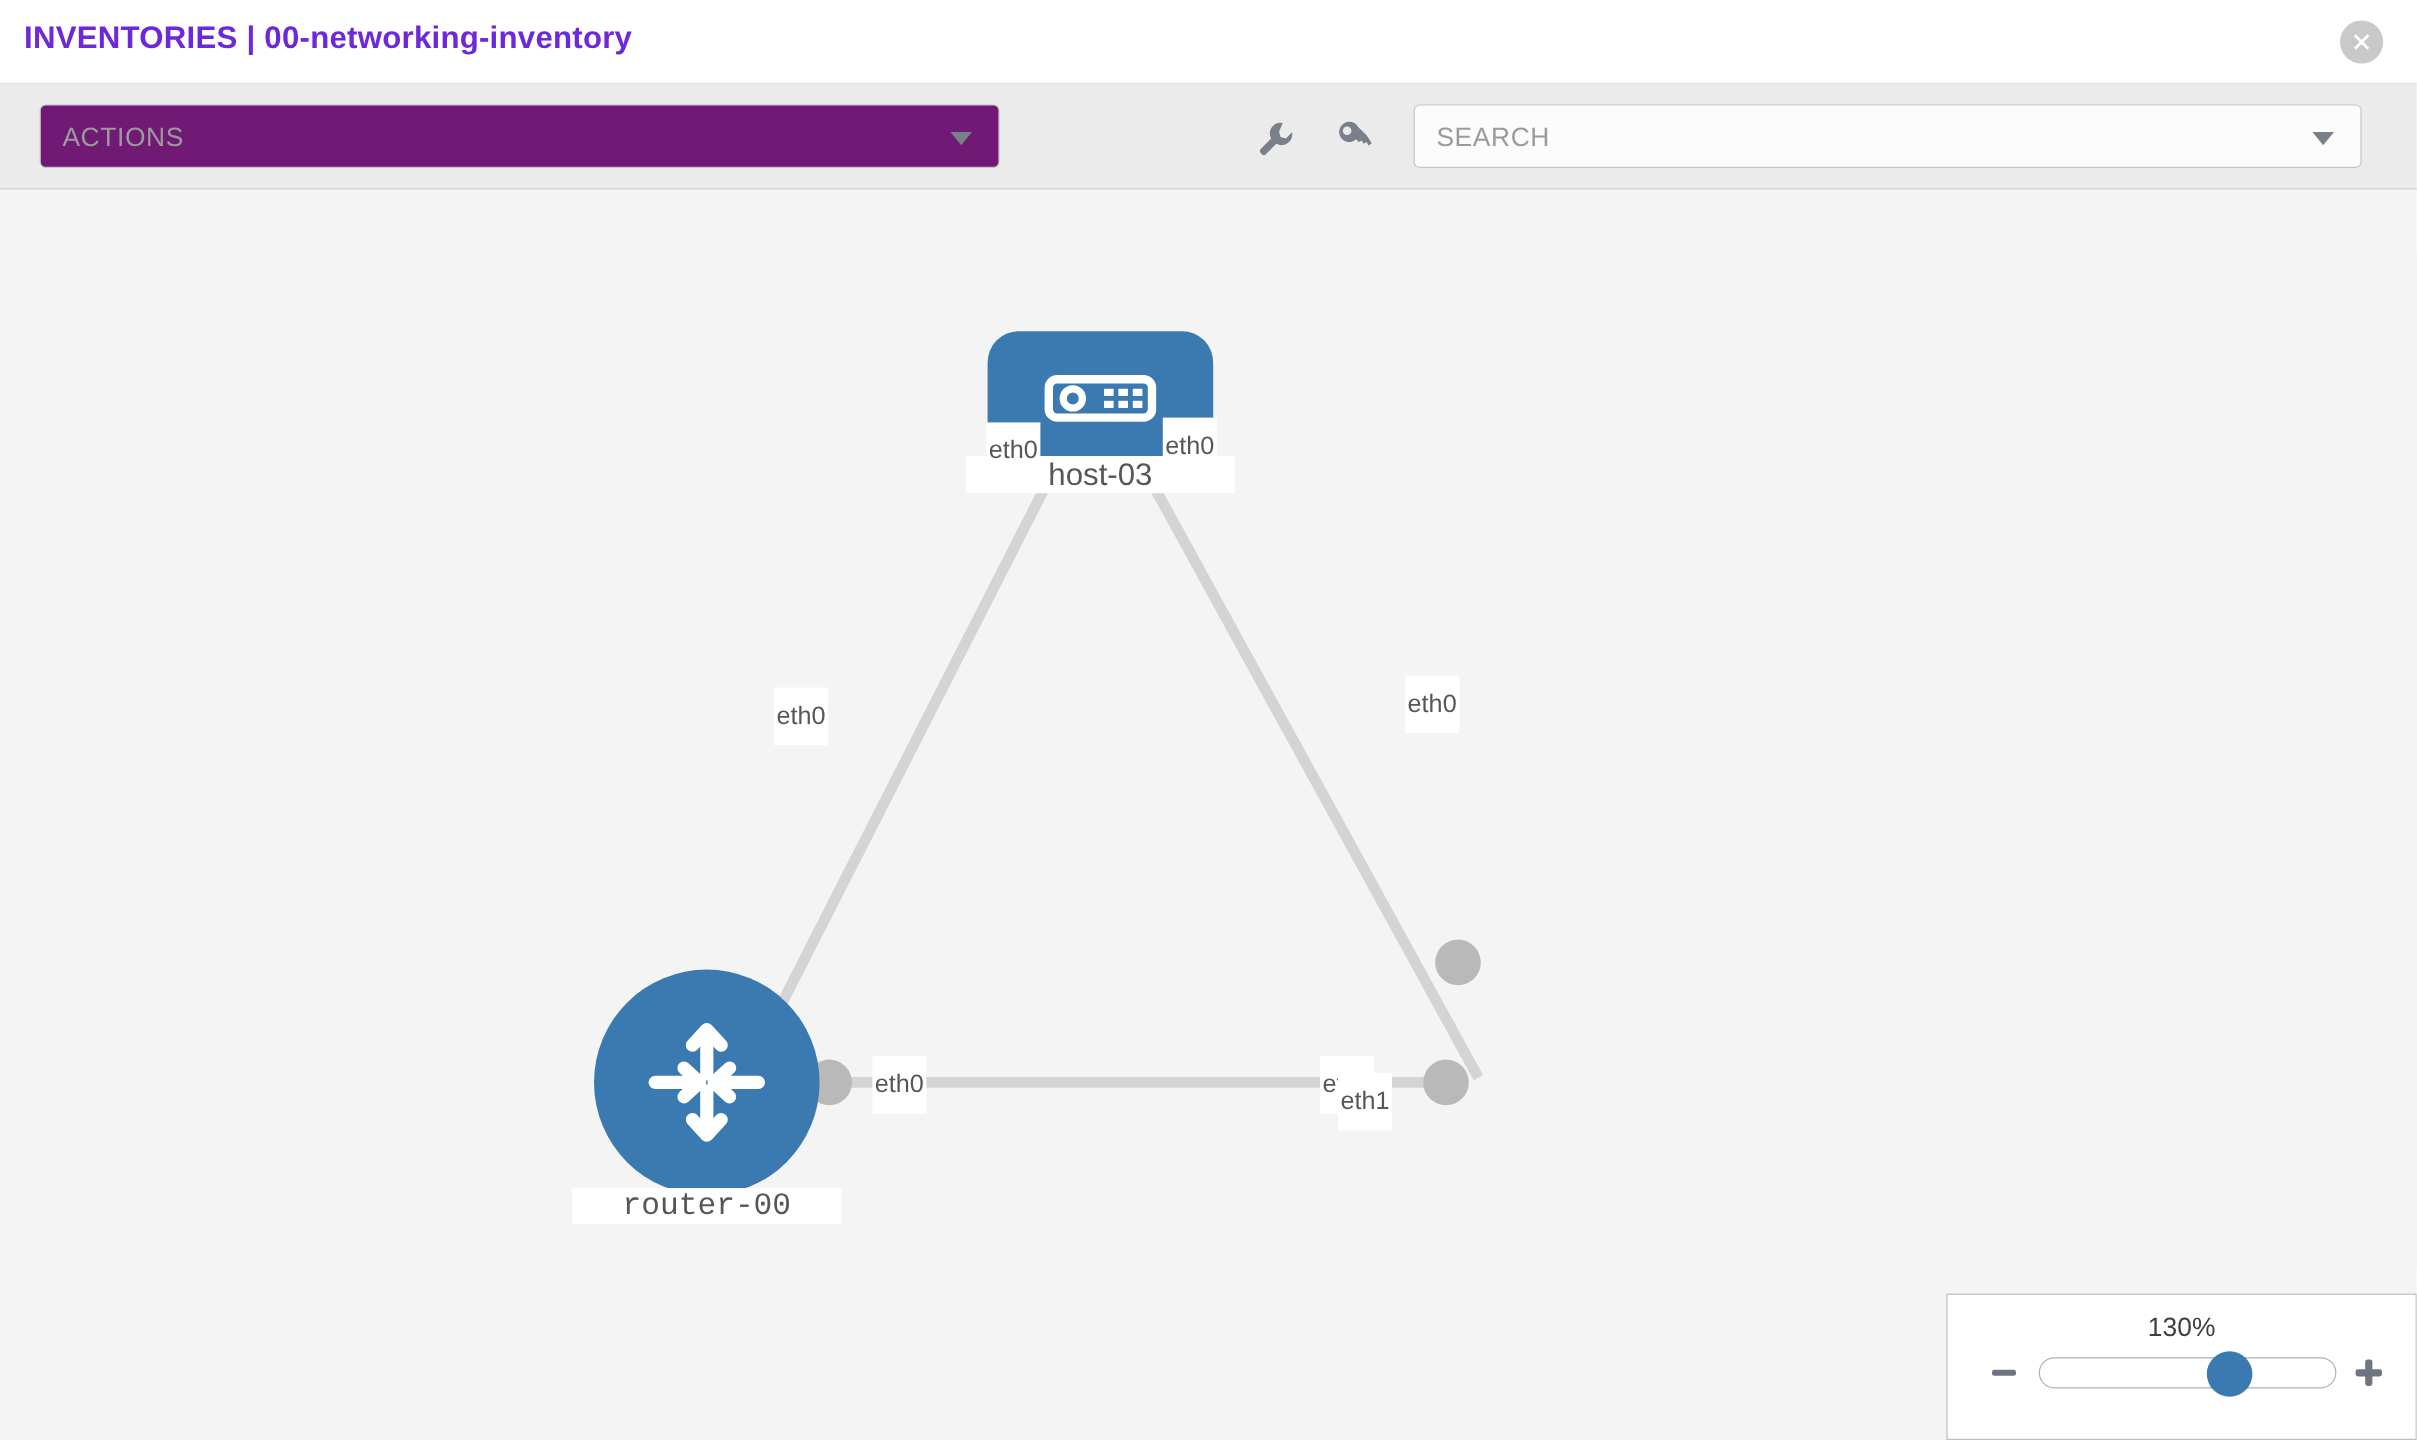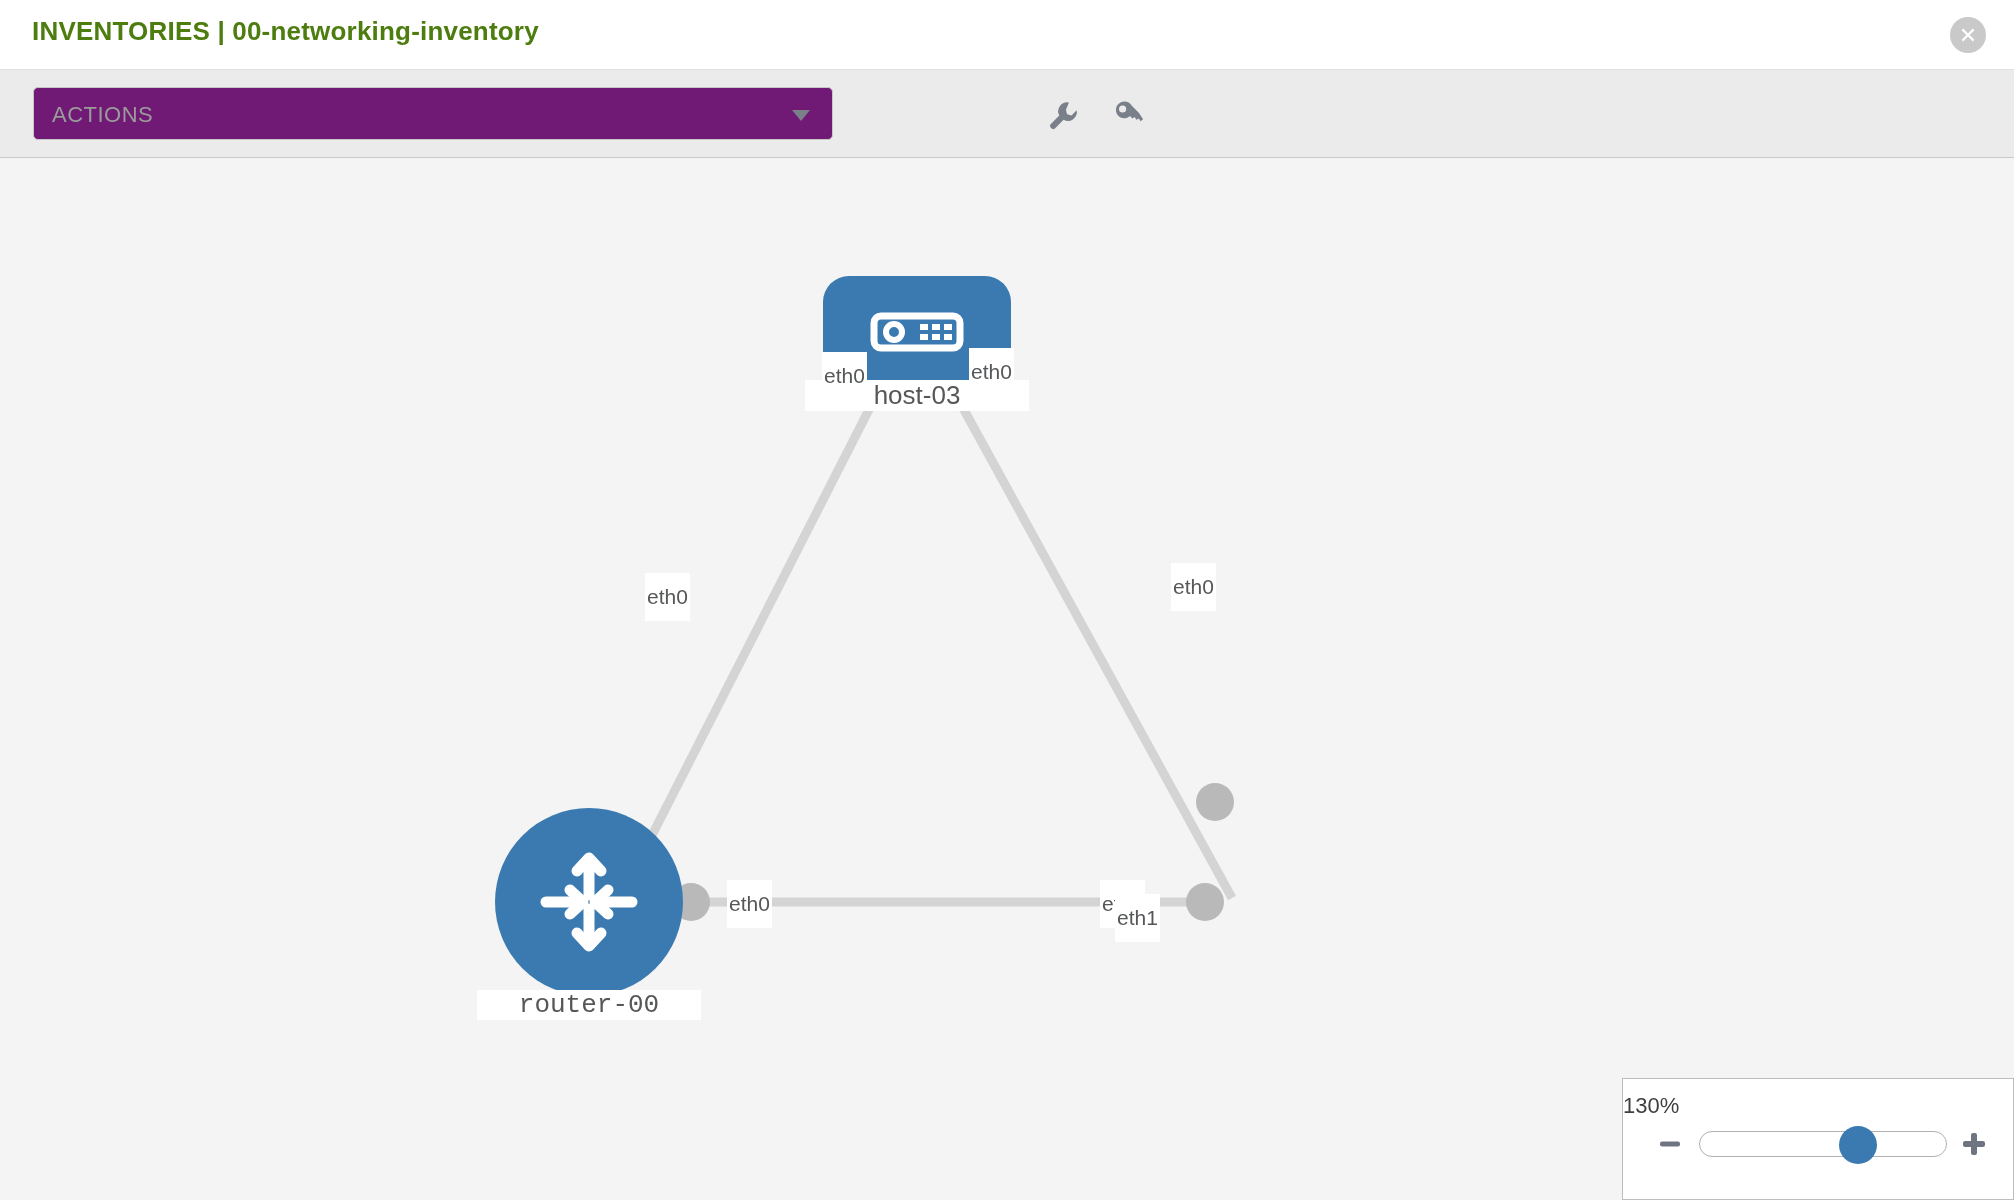--- a/index.html
+++ b/index.html
@@ -12,23 +12,23 @@
   #app { position: relative; width: 2014px; height: 1200px; }
 
   
   .header {
     position: absolute; top: 0; left: 0;
     width: 2014px; height: 70px;
     background: #ffffff;
     border-bottom: 1px solid #e2e2e2;
   }
   .header-title {
-    position: absolute; left: 32px; top: 16px;
+    position: absolute; left: 20px; top: 16px;
     font-size: 26px; font-weight: bold;
-    color: #4d7c0f; letter-spacing: 0.2px;
+    color: #6d28d9; letter-spacing: 0.2px;
     white-space: nowrap;
     text-align: center;
   }
   .close-btn {
     position: absolute; right: 28px; top: 17px;
     width: 36px; height: 36px; border-radius: 50%;
     background: #c9c9c9;
     display: flex; align-items: center; justify-content: center;
     cursor: pointer;
   }
@@ -126,20 +126,21 @@
   
   .zoom-panel {
     position: absolute;
     left: 1622px; top: 1078px;
     width: 392px; height: 122px;
     background: #ffffff;
     border: 1px solid #bdbdbd;
   }
   .zoom-value {
     position: absolute; top: 14px; left: 0; right: 0;
+    text-align: center;
     font-size: 22px; color: #3f3f3f;
   }
   .zoom-minus, .zoom-plus {
     position: absolute; top: 48px;
     color: #6f7580; cursor: pointer;
     display: flex; align-items: center; justify-content: center;
     width: 34px; height: 34px;
   }
   .zoom-minus { left: 30px; }
   .zoom-plus  { left: 334px; }
@@ -185,20 +186,24 @@
         <path d="M22.9 4.4 a9 9 0 0 0 -9.6 13.1 L4.6 26.2 a2.3 2.3 0 0 0 0 3.2 l1.1 1.1 a2.3 2.3 0 0 0 3.2 0 l8.7 -8.7 a9 9 0 0 0 13.1 -9.6 l-5.2 5.2 l-4.4 -1.2 l-1.2 -4.4 Z" fill="#7a8089"></path>
       </svg>
     </div>
 
     <div class="tool-icon key">
       <svg width="34" height="34" viewBox="0 0 34 34" aria-hidden="true">
         <path d="M12.4 3.5 a8.4 8.4 0 1 0 5.6 14.6 l2.3 2.3 l2.4 -1.3 l1.6 2.6 l2.5 -1.3 l1.7 2.8 l2.6 -1.9 l-4.1 -6.3 l-7.2 -7.2 a8.4 8.4 0 0 0 -7.4 -4.3 Z M10.6 7.4 a3.6 3.6 0 1 1 0 7.2 a3.6 3.6 0 0 1 0 -7.2 Z" fill="#7a8089"></path>
       </svg>
     </div>
 
+    <div class="search-box">
+      <span class="search-label">SEARCH</span>
+      <span class="caret"></span>
+    </div>
   </div>
 
   <div class="canvas">
 
     <svg class="topo-svg" width="2014" height="1042">
 
       <line x1="880" y1="230" x2="620" y2="740" stroke="#d4d4d4" stroke-width="9"></line>
 
       <line x1="952" y1="230" x2="1232" y2="740" stroke="#d4d4d4" stroke-width="9"></line>
 

